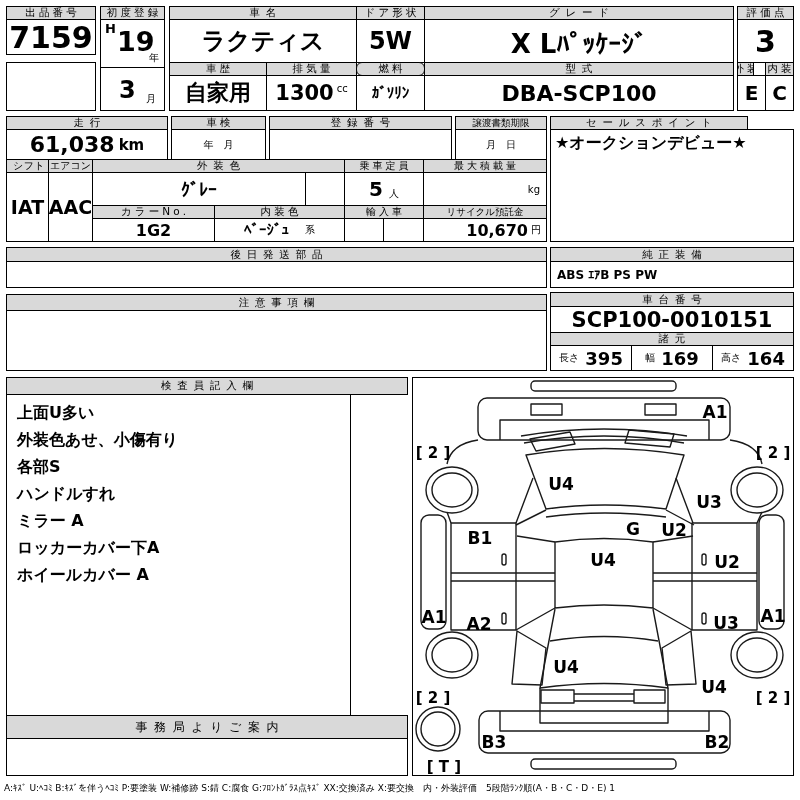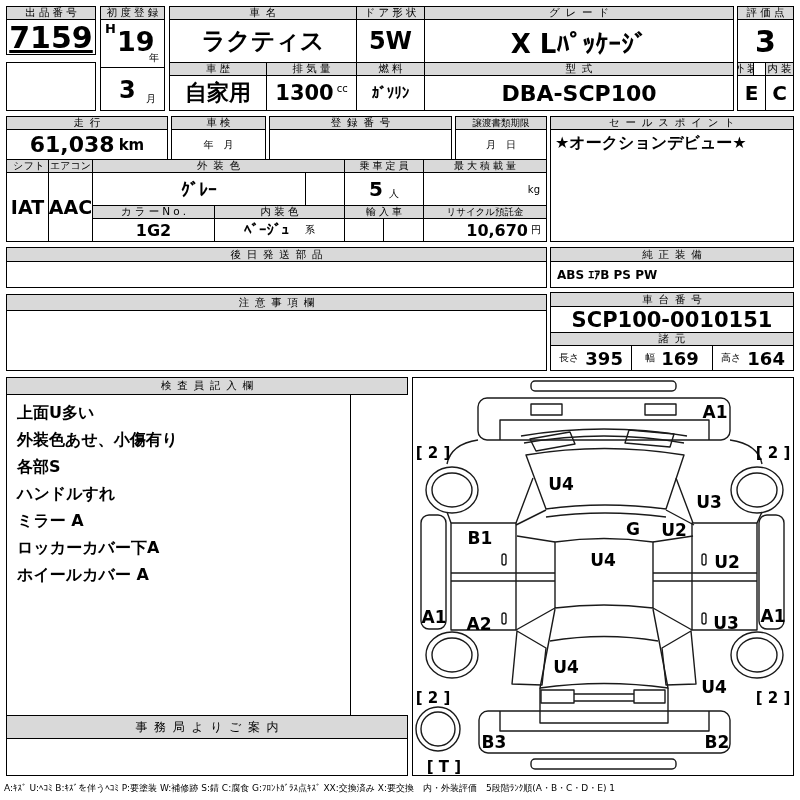--- a/index.html
+++ b/index.html
@@ -15,21 +15,21 @@
   .v .sm{font-weight:normal;font-size:10px;}
   .left{justify-content:flex-start;}
   .legend{position:absolute;font-size:9px;white-space:nowrap;}
   svg text{font-family:"DejaVu Sans","Liberation Sans",sans-serif;font-weight:bold;}
   .insp-line{font-size:16px;font-weight:bold;line-height:27px;}
 </style>
 </head>
 <body>
 
 <div class="hd" style="left:6px;top:6px;width:90px;height:14px;">出品番号</div>
-<div class="bx v" style="left:6px;top:19px;width:90px;height:36px;font-size:30px;text-decoration:underline;">7159</div>
+<div class="bx v" style="left:6px;top:19px;width:90px;height:36px;font-size:30px;">7159</div>
 <div class="bx" style="left:6px;top:62px;width:90px;height:49px;"></div>
 
 <div class="hd" style="left:100px;top:6px;width:65px;height:14px;">初度登録</div>
 <div class="bx" style="left:100px;top:19px;width:65px;height:49px;">
   <span style="position:absolute;left:4px;top:1px;font-weight:bold;font-size:13px;">H</span>
   <span style="position:absolute;left:16px;top:6px;font-weight:bold;font-size:27px;">19</span>
   <span style="position:absolute;right:5px;bottom:2px;font-size:10px;">年</span>
 </div>
 <div class="bx" style="left:100px;top:67px;width:65px;height:44px;">
   <span style="position:absolute;left:18px;top:8px;font-weight:bold;font-size:24px;">3</span>
@@ -50,21 +50,21 @@
 
 <div class="hd" style="left:169px;top:62px;width:98px;height:14px;">車歴</div>
 <div class="bx v" style="left:169px;top:75px;width:98px;height:36px;font-size:22px;">自家用</div>
 
 <div class="hd" style="left:266px;top:62px;width:91px;height:14px;">排気量</div>
 <div class="bx v" style="left:266px;top:75px;width:91px;height:36px;">
   <span style="font-size:21px;">1300</span>
   <span class="sm" style="margin-left:3px;align-self:flex-end;margin-bottom:16px;">cc</span>
 </div>
 
-<div class="hd" style="left:356px;top:62px;width:69px;height:14px;">燃料</div>
+<div class="hd" style="left:356px;top:62px;width:69px;height:14px;border-radius:6px;">燃料</div>
 <div class="bx v" style="left:356px;top:75px;width:69px;height:36px;font-size:15px;">ｶﾞｿﾘﾝ</div>
 
 <div class="hd wide" style="left:424px;top:62px;width:310px;height:14px;">型式</div>
 <div class="bx v" style="left:424px;top:75px;width:310px;height:36px;font-size:22px;">DBA-SCP100</div>
 
 <div class="hd" style="left:737px;top:62px;width:17px;height:14px;">外装</div>
 <div class="hd" style="left:765px;top:62px;width:29px;height:14px;">内装</div>
 <div class="bx v" style="left:737px;top:75px;width:29px;height:36px;font-size:20px;">E</div>
 <div class="bx v" style="left:765px;top:75px;width:29px;height:36px;font-size:20px;">C</div>
 
@@ -76,21 +76,21 @@
 
 <div class="hd" style="left:171px;top:116px;width:95px;height:14px;">車検</div>
 <div class="bx v" style="left:171px;top:129px;width:95px;height:31px;font-weight:normal;font-size:10px;">年　月</div>
 
 <div class="hd wide" style="left:269px;top:116px;width:183px;height:14px;">登録番号</div>
 <div class="bx" style="left:269px;top:129px;width:183px;height:31px;"></div>
 
 <div class="hd tight" style="left:455px;top:116px;width:92px;height:14px;">譲渡書類期限</div>
 <div class="bx v" style="left:455px;top:129px;width:92px;height:31px;font-weight:normal;font-size:10px;">月　日</div>
 
-<div class="hd wide" style="left:550px;top:116px;width:244px;height:14px;">セールスポイント</div>
+<div class="hd wide" style="left:550px;top:116px;width:198px;height:14px;">セールスポイント</div>
 <div class="bx" style="left:550px;top:129px;width:244px;height:113px;">
   <span style="position:absolute;left:4px;top:3px;font-weight:bold;font-size:16px;">★オークションデビュー★</span>
 </div>
 
 <div class="hd" style="left:6px;top:159px;width:43px;height:14px;font-size:10px;letter-spacing:.05em;">シフト</div>
 <div class="hd" style="left:48px;top:159px;width:45px;height:14px;font-size:10px;letter-spacing:0;text-indent:0;">エアコン</div>
 <div class="bx v" style="left:6px;top:172px;width:43px;height:70px;font-size:19px;">IAT</div>
 <div class="bx v" style="left:48px;top:172px;width:45px;height:70px;font-size:19px;">AAC</div>
 
 <div class="hd wide" style="left:92px;top:159px;width:253px;height:14px;">外装色</div>

